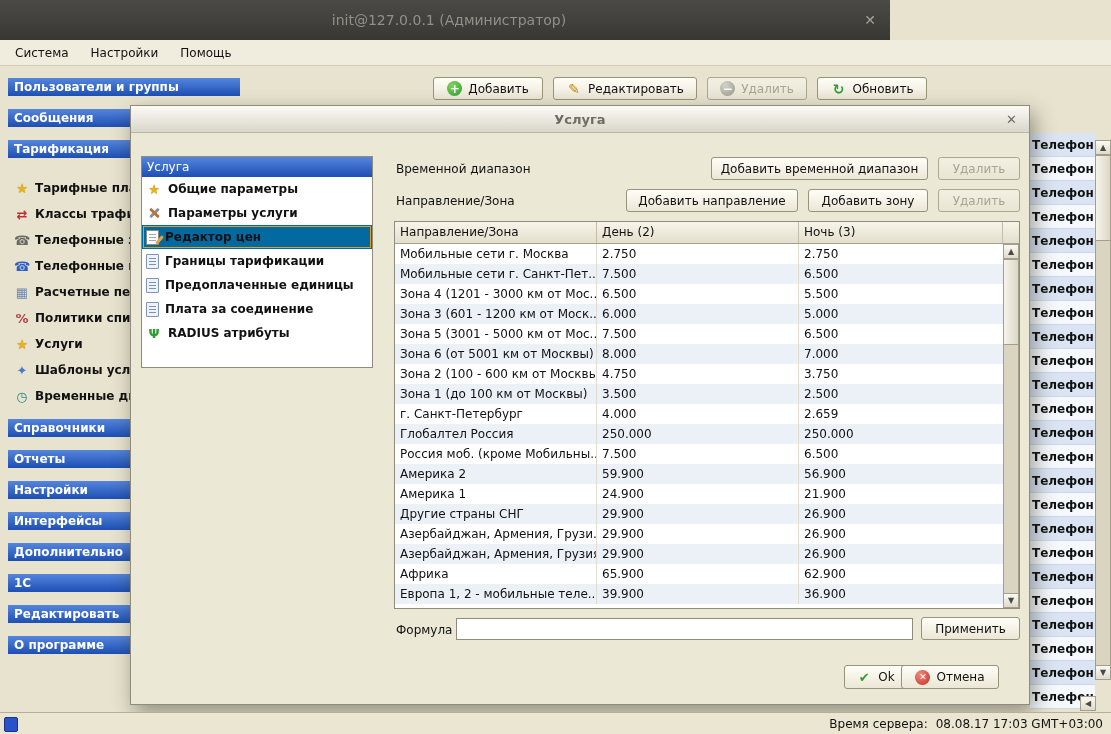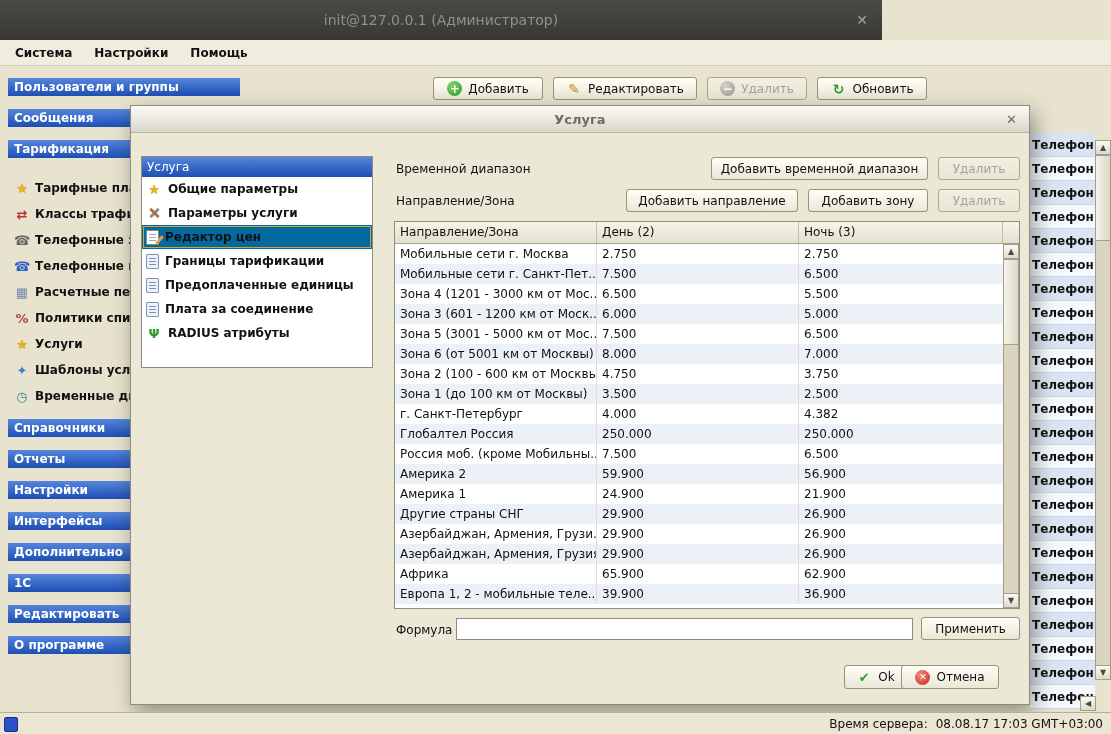--- a/index.html
+++ b/index.html
@@ -3,26 +3,26 @@
 <meta charset="utf-8">
 <style>
   * { margin:0; padding:0; }
   html,body { width:1111px; height:734px; overflow:hidden; }
   body {
     font-family:"DejaVu Sans","Liberation Sans",sans-serif;
     font-size:12px; color:#111; background:#e7e3cf; position:relative;
   }
   
   #titlebar { position:absolute; left:0; top:0; width:882px; height:40px;
-    background:linear-gradient(#4b4a46,#383733); display:flex; align-items:center; justify-content:center; }
+    background:linear-gradient(#4b4a46,#383733); display:flex; align-items:center; justify-content:center;padding-left:8px; }
   #win-title { color:#93908a; font-size:14px; }
   #win-close { position:absolute; right:14px; top:12px; color:#a6a298; font-size:14px; cursor:default; }
   #menubar { position:absolute; left:0; top:40px; width:1111px; height:26px; box-sizing:border-box;
     background:#f0edde; border-bottom:1px solid #d2ceb8; display:flex; align-items:center; padding-left:4px; }
-  .menu-item { padding:4px 11px; cursor:default;font-weight:bold; }
+  .menu-item { padding:4px 11px; cursor:default; }
   #workspace { position:absolute; left:0; top:66px; width:1111px; height:646px; background:#e7e3cf; overflow:hidden; }
   
   .btn { position:absolute; height:23px; box-sizing:border-box; display:flex; align-items:center; justify-content:center;
     gap:6px; background:linear-gradient(#fffef8,#ebe7d6); border:1px solid #989479; border-radius:3px;
     font:inherit; color:#111; padding:0 8px; white-space:nowrap; cursor:default; }
   .btn.disabled { color:#a8a494; background:linear-gradient(#f3f0e2,#e9e5d4); border-color:#aba790; }
   
   .gicon { width:16px; height:16px; display:inline-flex; align-items:center; justify-content:center;
     font-size:13px; line-height:1; flex:none; position:relative; }
   .gi-star-icon::before { content:"★"; color:#e9b320; text-shadow:0 0 1px #a87b00; }
@@ -417,21 +417,21 @@
     <span class="pc c-night">3.750</span>
   </div>
           <div class="prow alt">
     <span class="pc c-name">Зона 1 (до 100 км от Москвы)</span>
     <span class="pc c-day">3.500</span>
     <span class="pc c-night">2.500</span>
   </div>
           <div class="prow">
     <span class="pc c-name">г. Санкт-Петербург</span>
     <span class="pc c-day">4.000</span>
-    <span class="pc c-night">4.382</span>
+    <span class="pc c-night">2.659</span>
   </div>
           <div class="prow alt">
     <span class="pc c-name">Глобалтел Россия</span>
     <span class="pc c-day">250.000</span>
     <span class="pc c-night">250.000</span>
   </div>
           <div class="prow">
     <span class="pc c-name">Россия моб. (кроме Мобильны...</span>
     <span class="pc c-day">7.500</span>
     <span class="pc c-night">6.500</span>

